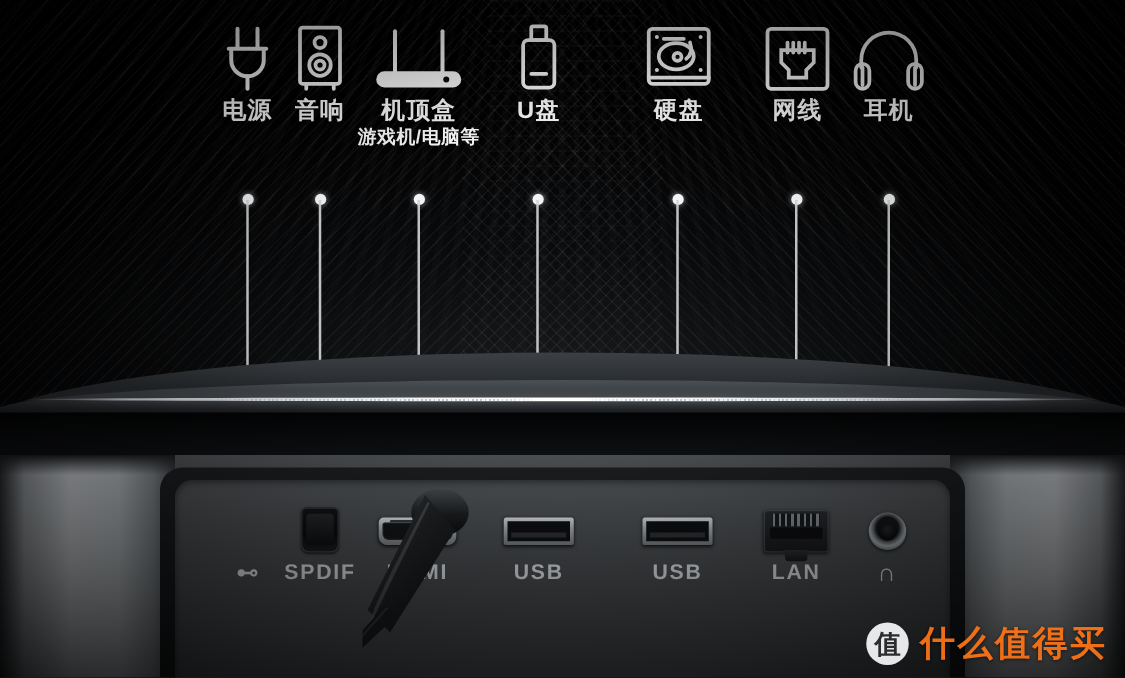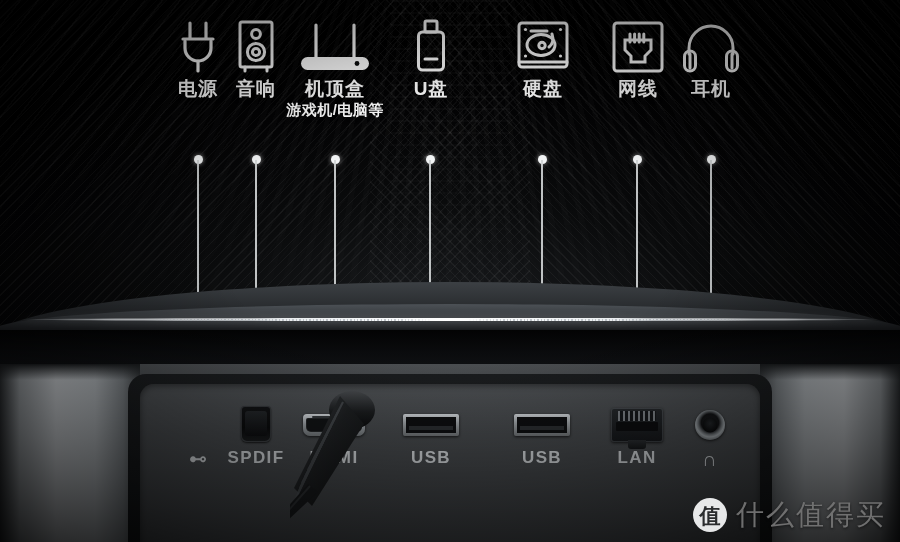--- a/index.html
+++ b/index.html
@@ -264,21 +264,21 @@
     display:flex;align-items:center;gap:9px;
     opacity:.95;
   }
   .wm-badge{
     width:34px;height:34px;border-radius:50%;
     background:#f2f3f4;color:#2b2d2f;
     display:flex;align-items:center;justify-content:center;
     font-size:21px;font-weight:700;line-height:1;
   }
   .wm-text{
-    color:#737373;font-size:28px;font-weight:400;letter-spacing:2px;
+    color:#f97316;font-size:28px;font-weight:700;letter-spacing:2px;
     text-shadow:0 1px 3px rgba(0,0,0,.6);
   }
 </style>
 </head>
 <body>
 
 <div id="stage">
 
   <div class="bg-base"></div>
   <div class="bg-rays"></div>

